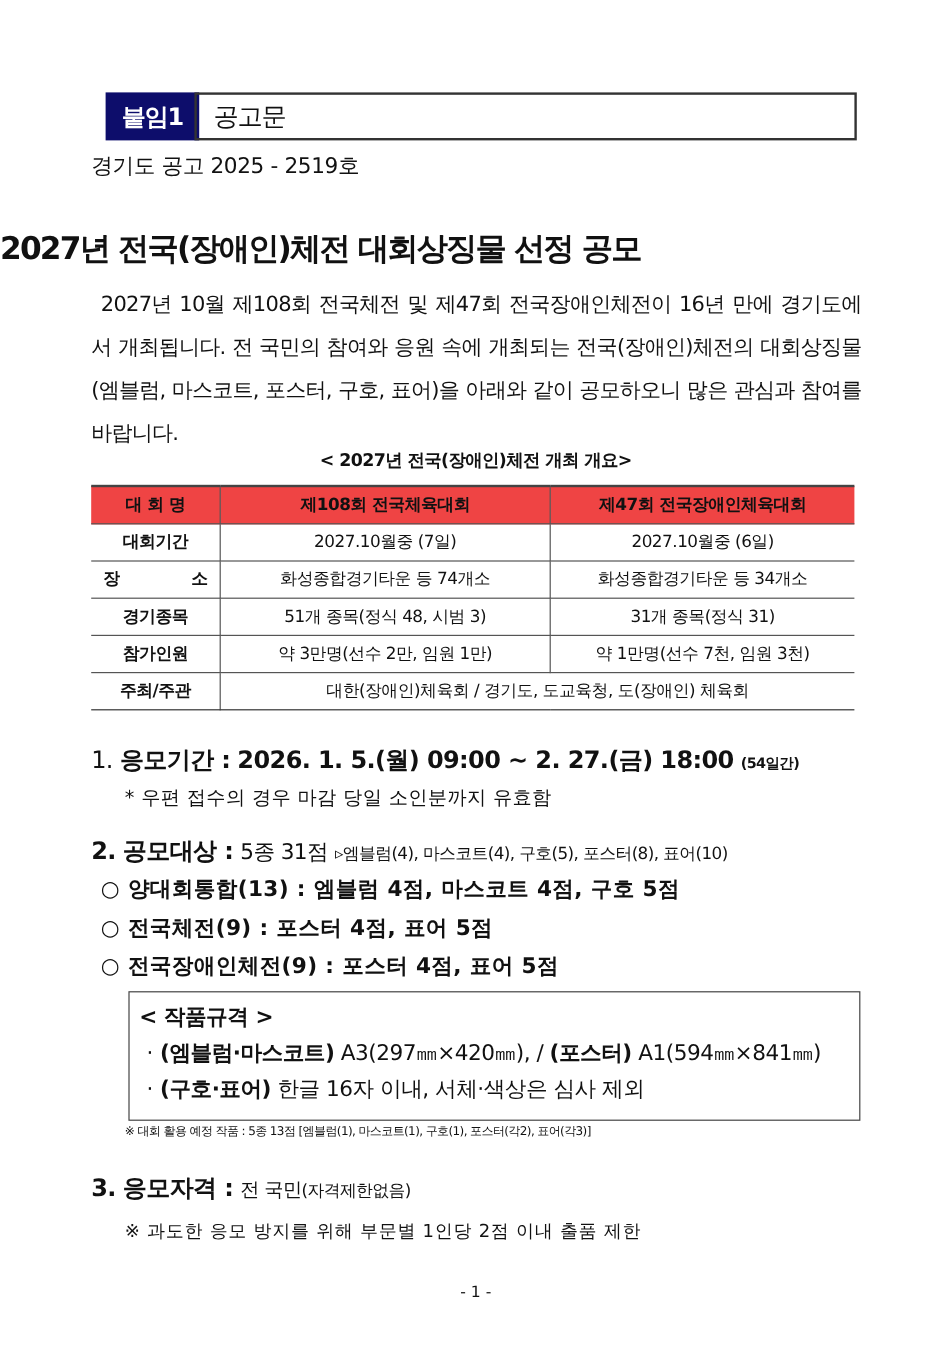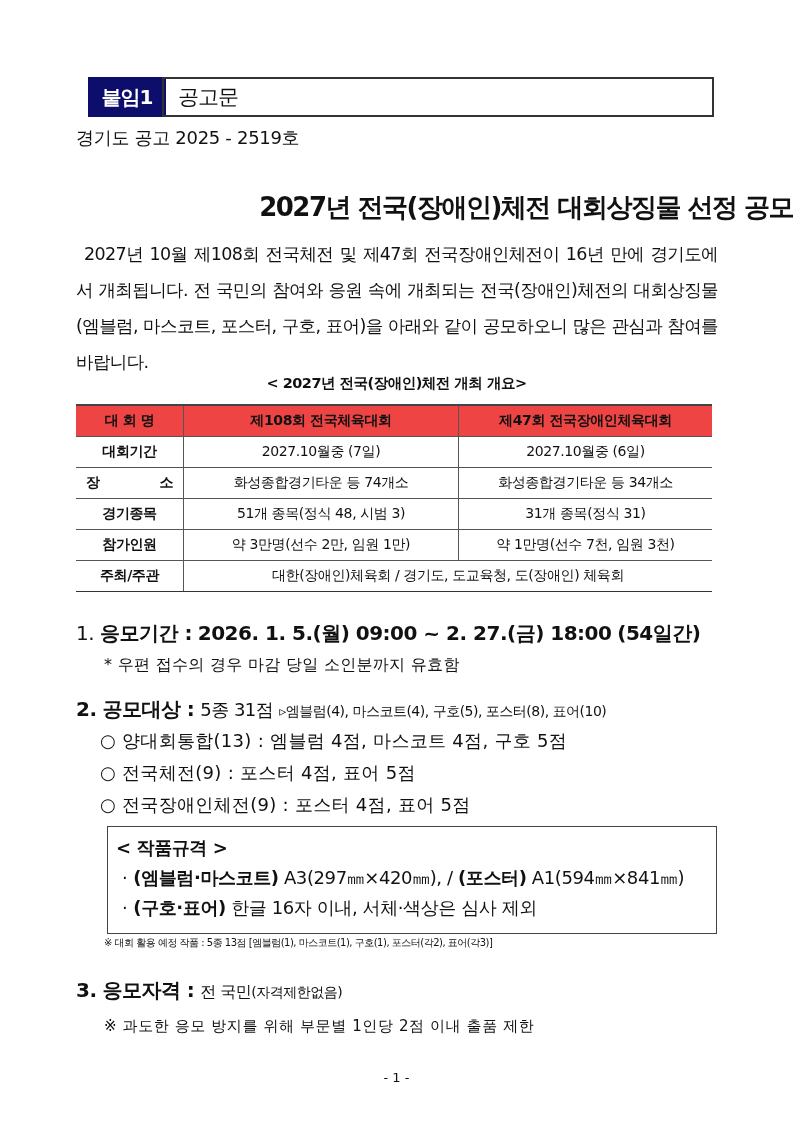--- a/index.html
+++ b/index.html
@@ -1,34 +1,34 @@
 <!DOCTYPE html>
 <html><head>
 <meta charset="utf-8">
 <style>
   html, body { margin: 0; padding: 0; background: #ffffff; }
   body { width: 793px; height: 1121px; position: relative; font-family: "DejaVu Sans", sans-serif; color: #111; overflow: hidden; }
   .abs { position: absolute; }
   .tag { left: 88px; top: 77px; width: 78px; height: 40px; background: #0d0d6b; color: #fff; font-weight: bold; font-size: 20px; display: flex; align-items: center; justify-content: center; letter-spacing: -1px; }
   .tagbox { left: 162px; top: 77px; width: 552px; height: 40px; border: 2px solid #333; box-sizing: border-box; display: flex; align-items: center; padding-left: 14px; font-weight: normal; font-size: 21px; letter-spacing: -1px; }
   .notice { left: 76px; top: 126px; font-size: 18px; letter-spacing: -0.3px; }
-  .title { left: 0; width: 793px; top: 190px; text-align: right; font-size: 26px; font-weight: bold; letter-spacing: -1.5px; }
+  .title { left: 0; width: 793px; top: 190px; text-align: left; font-size: 26px; font-weight: bold; letter-spacing: -1.5px; }
   .intro { left: 76px; top: 236px; width: 642px; font-size: 17.5px; line-height: 36px; text-align: justify; letter-spacing: -0.6px; }
   .tcap { left: 0; width: 793px; top: 374px; text-align: center; font-size: 14.5px; font-weight: bold; letter-spacing: -0.5px; }
   table.ov { left: 76px; top: 404px; width: 636px; border-collapse: collapse; font-size: 14px; letter-spacing: -0.4px; }
   table.ov td, table.ov th { height: 30px; text-align: center; padding: 0; border-bottom: 1px solid #555; }
   table.ov tr:first-child th { border-top: 2px solid #444; background: #ef4444; font-weight: bold; }
   table.ov th.rh { font-weight: bold; width: 87px; border-right: 1px solid #555; }
   table.ov td.c1 { width: 274px; border-right: 1px solid #555; }
   table.ov tr:last-child td, table.ov tr:last-child th { border-bottom: 1.5px solid #333; }
   .sec { left: 76px; font-size: 20px; letter-spacing: -0.5px; white-space: nowrap; }
   .sec b { font-weight: bold; }
   .sub { font-size: 16px; letter-spacing: 0.3px; }
   .small { font-size: 14px; }
-  .circ { left: 100px; font-size: 18px; letter-spacing: 0.3px; white-space: nowrap; }
+  .circ { left: 84px; font-size: 18px; letter-spacing: 0.3px; white-space: nowrap; font-weight: bold; }
   .specbox { left: 107px; top: 826px; width: 610px; height: 108px; border: 1.5px solid #444; box-sizing: border-box; padding: 6px 0 0 8px; font-size: 18px; line-height: 30px; letter-spacing: -0.4px; }
   .note { white-space: nowrap; }
   .pagenum { left: 0; width: 793px; top: 1070px; text-align: center; font-size: 13px; }
 </style>
 </head>
 <body>
 
 <div class="abs tag">붙임1</div>
 <div class="abs tagbox">
     <span>공고문</span>
@@ -72,21 +72,21 @@
     <th class="rh">주최/주관</th>
     <td colspan="2">대한(장애인)체육회 / 경기도, 도교육청, 도(장애인) 체육회</td>
   </tr>
 </tbody>
   </table>
 
 <div class="abs sec" style="top:620px;">
   <span>1.</span>
   <b>응모기간 :</b>
   <b>2026. 1. 5.(월) 09:00 ~ 2. 27.(금) 18:00</b>
-  <b class="small" style="font-size:20px;">(54일간)</b>
+  <b class="small" style="font-size:12px;">(54일간)</b>
 </div>
 <div class="abs sub" style="left:104px; top:655px;">* 우편 접수의 경우 마감 당일 소인분까지 유효함</div>
 
 <div class="abs sec" style="top:696px;">
   <b>2.</b>
   <b>공모대상 :</b>
   <span style="font-size:18px;">5종 31점</span>
   <span class="small">▹엠블럼(4), 마스코트(4), 구호(5), 포스터(8), 표어(10)</span>
 </div>
 <div class="abs circ" style="top:729px;">○ 양대회통합(13) : 엠블럼 4점, 마스코트 4점, 구호 5점</div>

